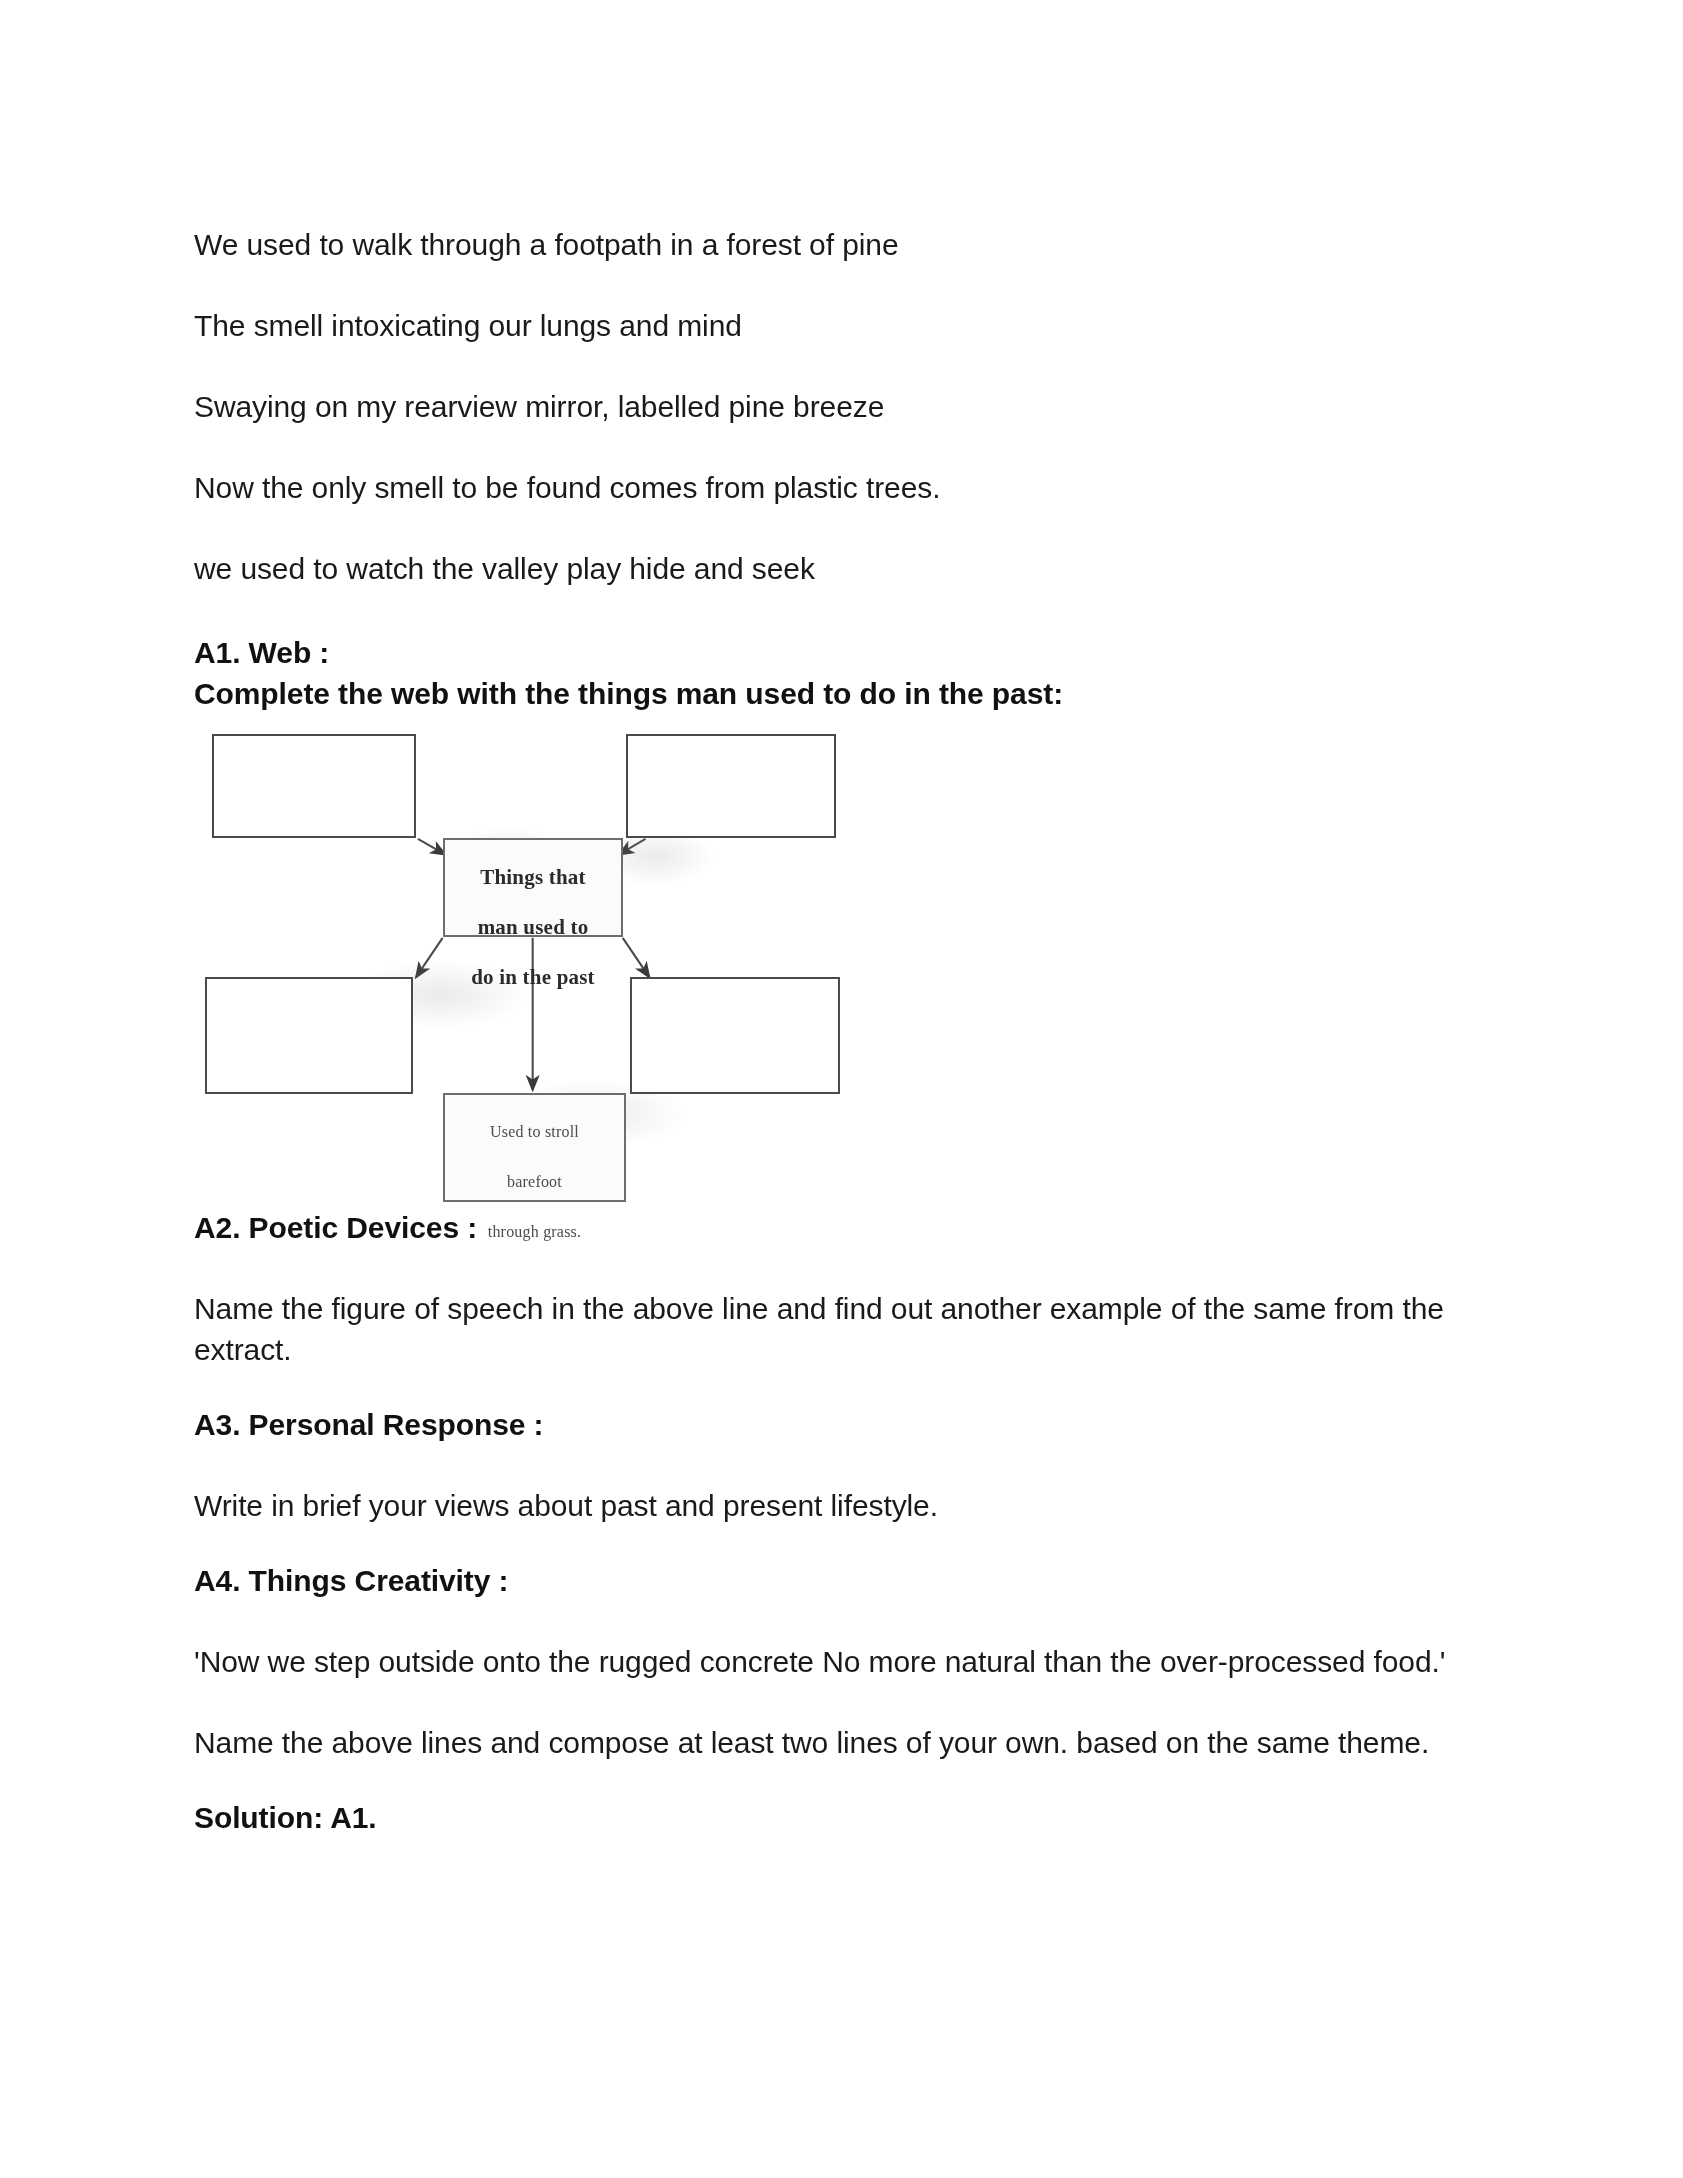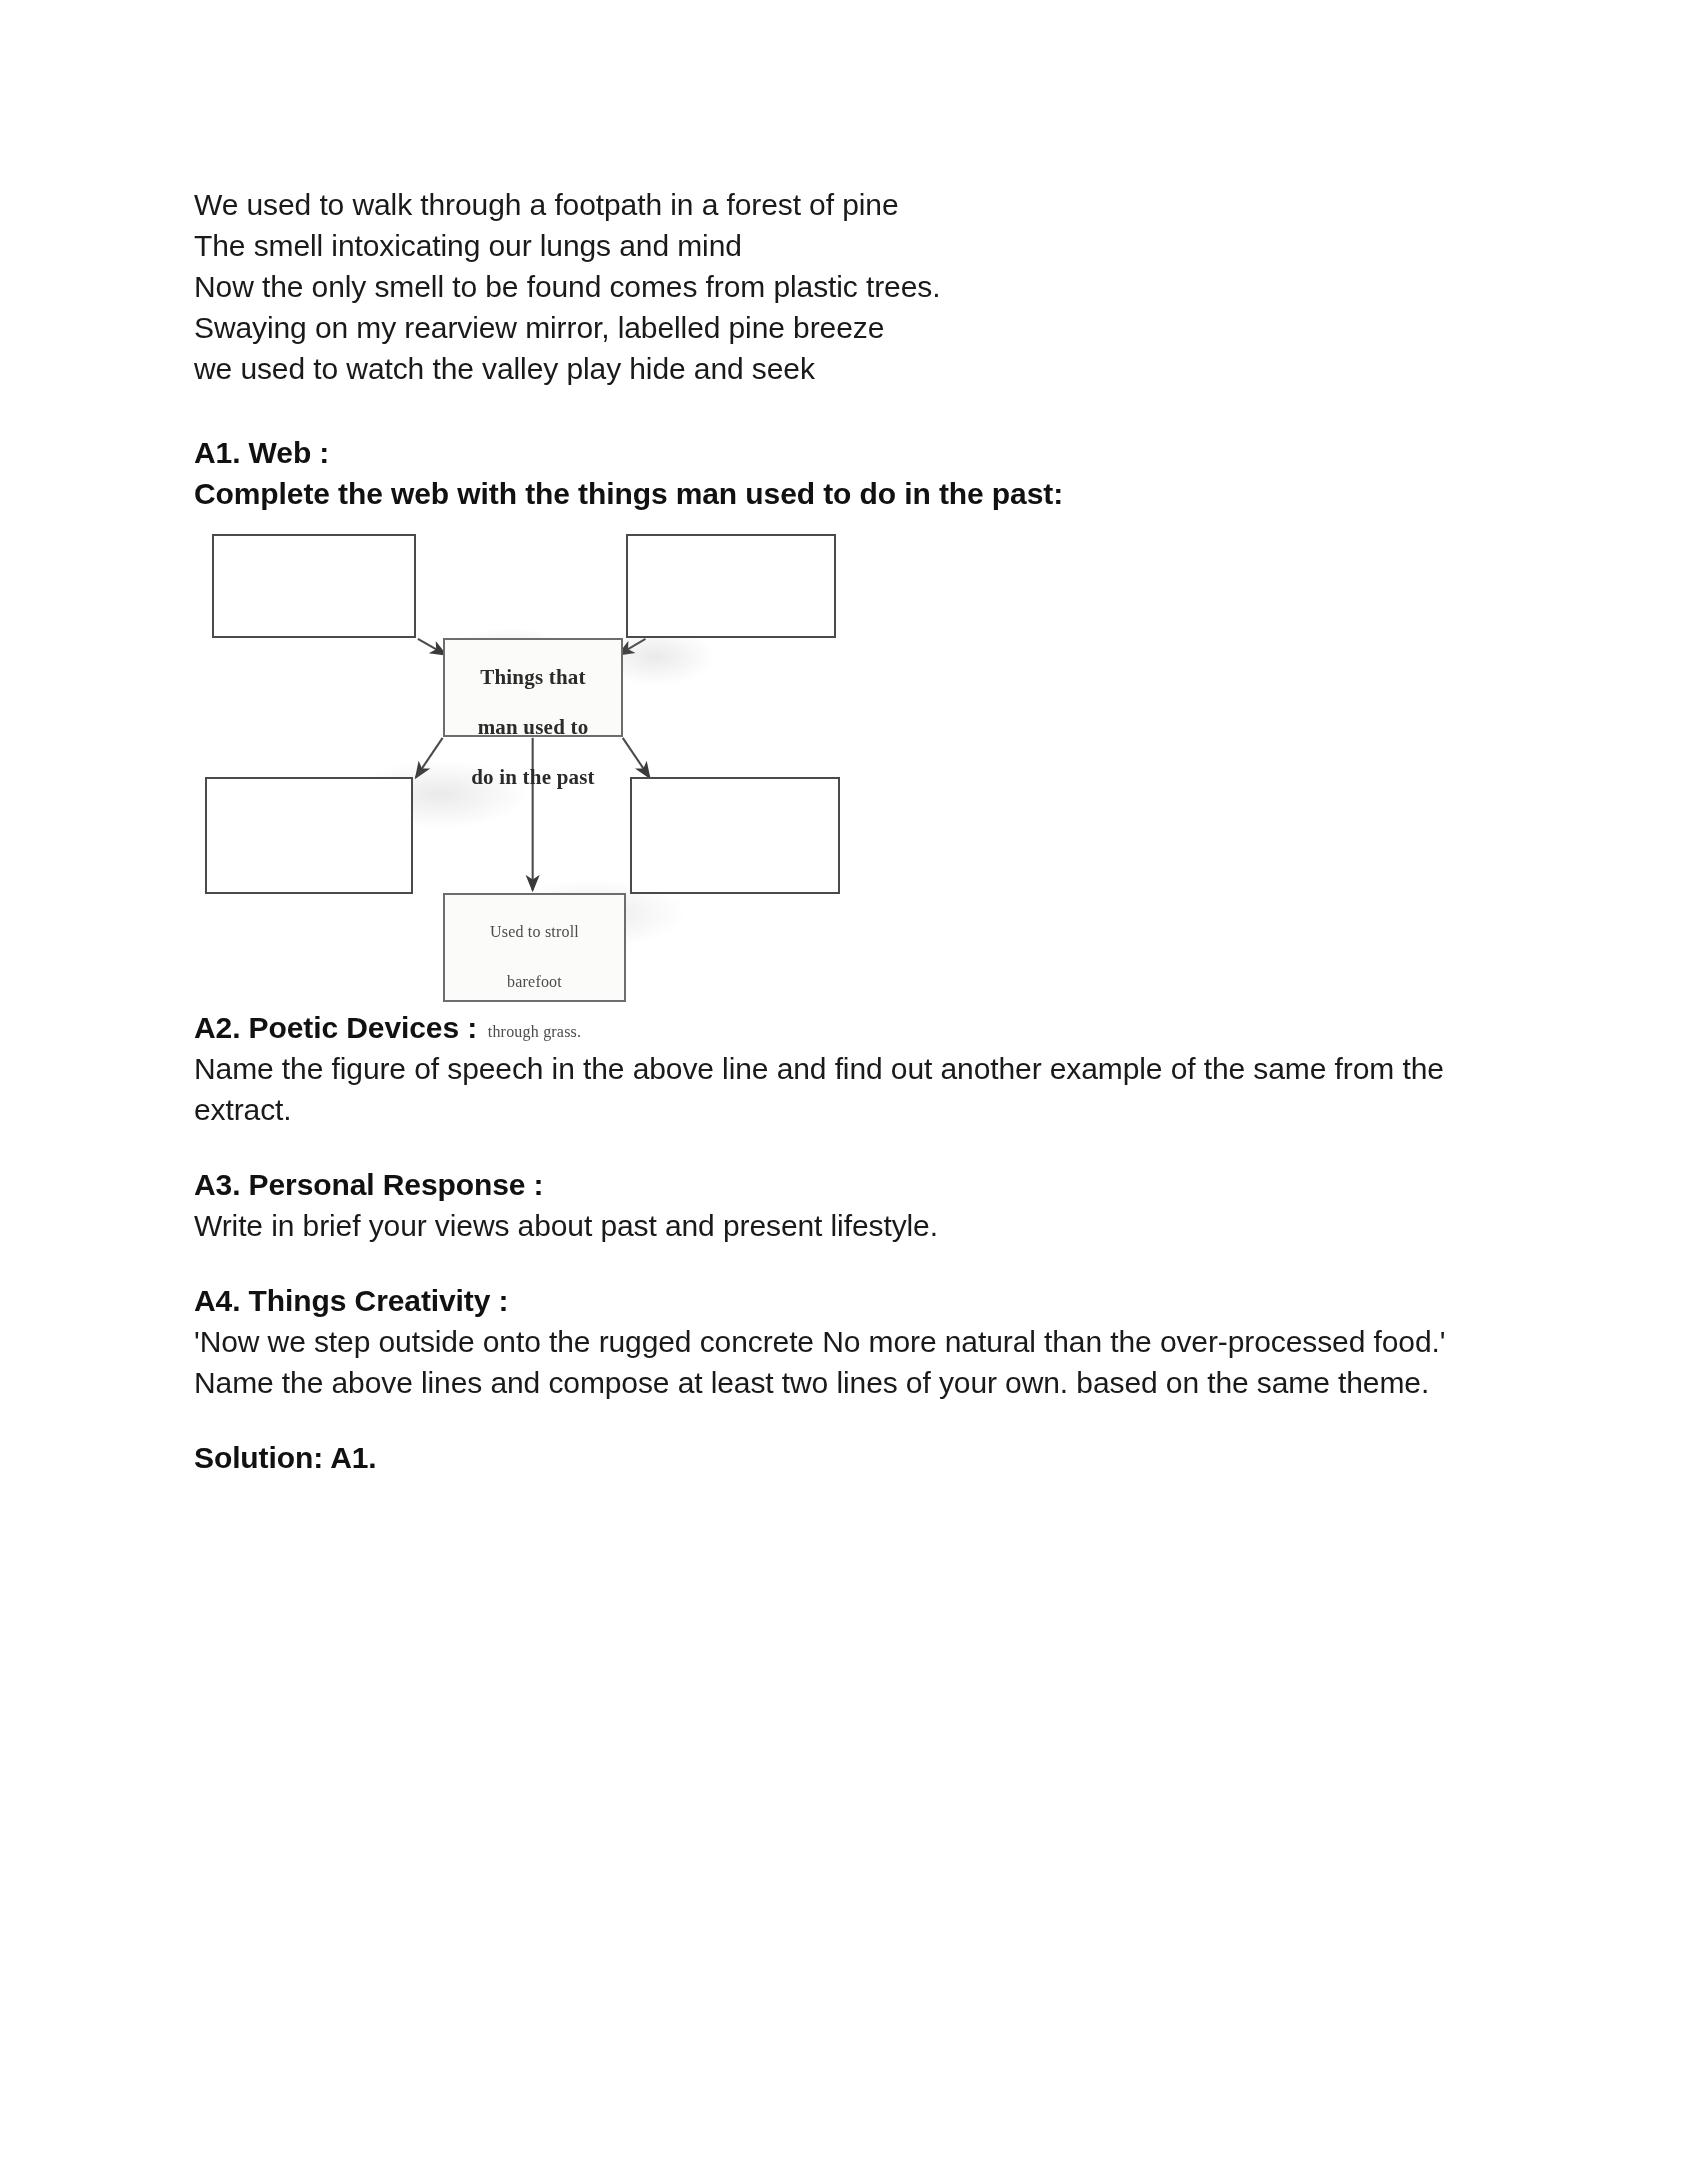--- a/index.html
+++ b/index.html
@@ -32,20 +32,21 @@
     width: 1287px;
   }
 
   .poem-line,
   .body-line {
     font-size: 30px;
     line-height: 41px;
     color: #1a1a1a;
     letter-spacing: -0.1px;
     white-space: pre-wrap;
+    margin-top: 40px;
   }
 
   .poem-block {
     margin-bottom: 0;
   }
 
   .spacer-lg { height: 43px; }
   .spacer-md { height: 34px; }
 
   .heading {
@@ -131,22 +132,22 @@
 </style>
 </head>
 <body>
 
 <div class="page">
   <div class="content">
 
     <div class="poem-block">
       <div class="poem-line">We used to walk through a footpath in a forest of pine</div>
       <div class="poem-line">The smell intoxicating our lungs and mind</div>
+      <div class="poem-line">Swaying on my rearview mirror, labelled pine breeze</div>
       <div class="poem-line">Now the only smell to be found comes from plastic trees.</div>
-      <div class="poem-line">Swaying on my rearview mirror, labelled pine breeze</div>
       <div class="poem-line">we used to watch the valley play hide and seek</div>
     </div>
 
     <div class="spacer-lg"></div>
 
     <div class="heading">A1. Web :</div>
     <div class="heading">Complete the web with the things man used to do in the past:</div>
 
     <div class="web-wrap">
 

